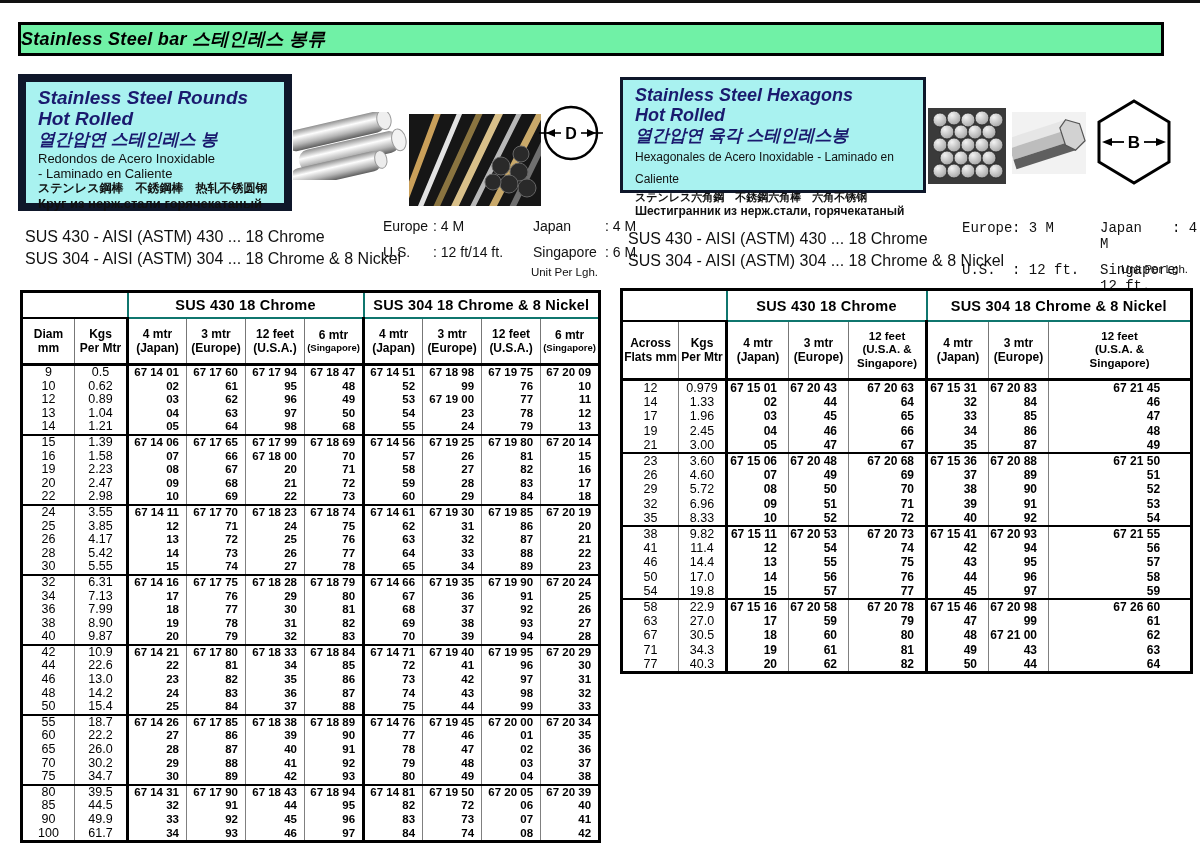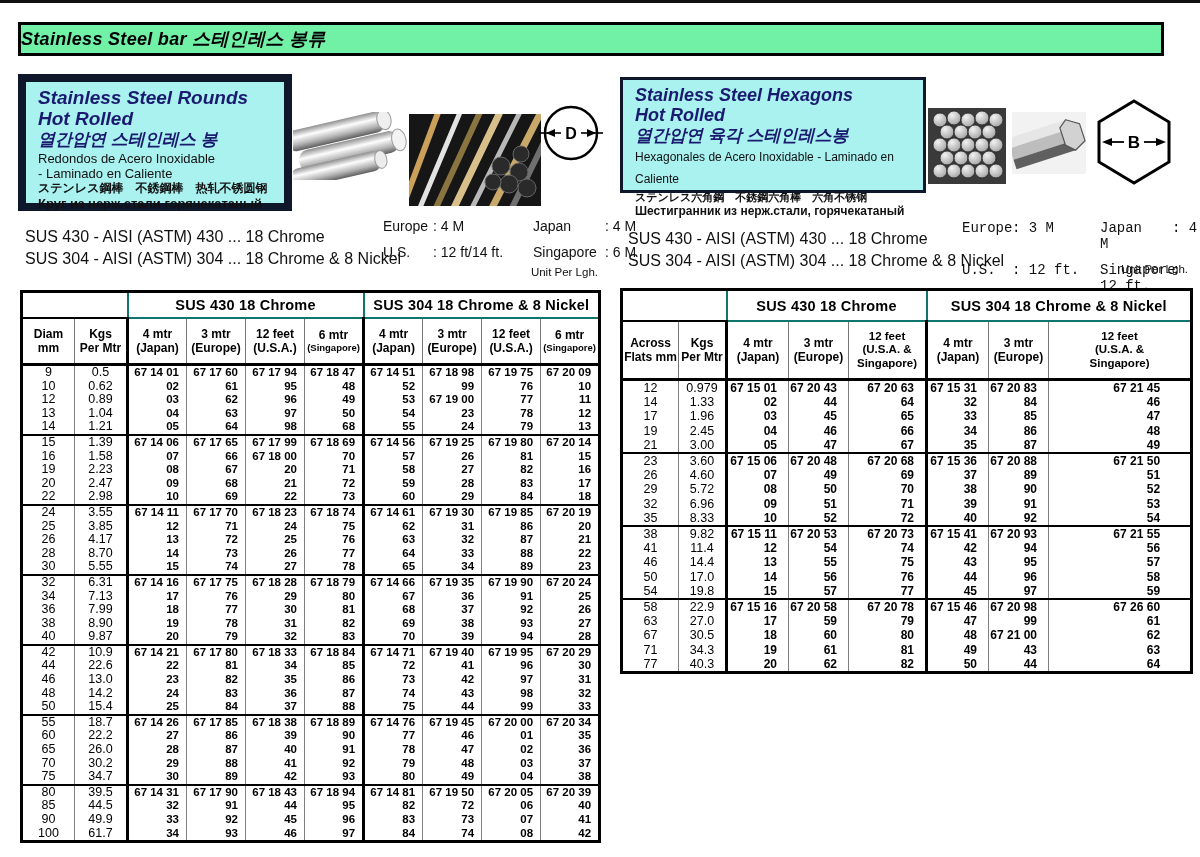--- a/index.html
+++ b/index.html
@@ -450,21 +450,21 @@
           <td class="num">72</td>
           <td class="num">25</td>
           <td class="num">76</td>
           <td class="num">63</td>
           <td class="num">32</td>
           <td class="num">87</td>
           <td class="num">21</td>
         </tr>
         <tr>
           <td class="lab">28</td>
-          <td class="lab">8.70</td>
+          <td class="lab">5.42</td>
           <td class="num">14</td>
           <td class="num">73</td>
           <td class="num">26</td>
           <td class="num">77</td>
           <td class="num">64</td>
           <td class="num">33</td>
           <td class="num">88</td>
           <td class="num">22</td>
         </tr>
         <tr>

